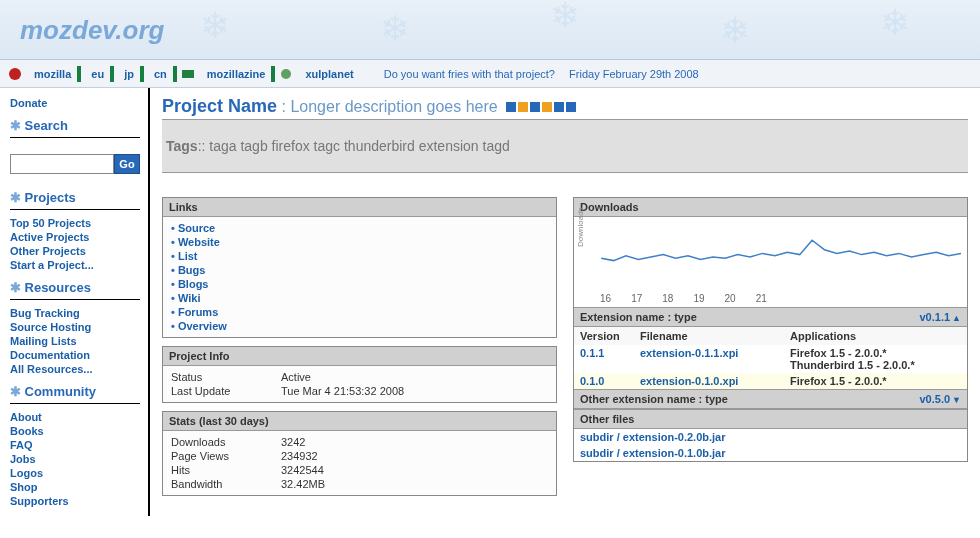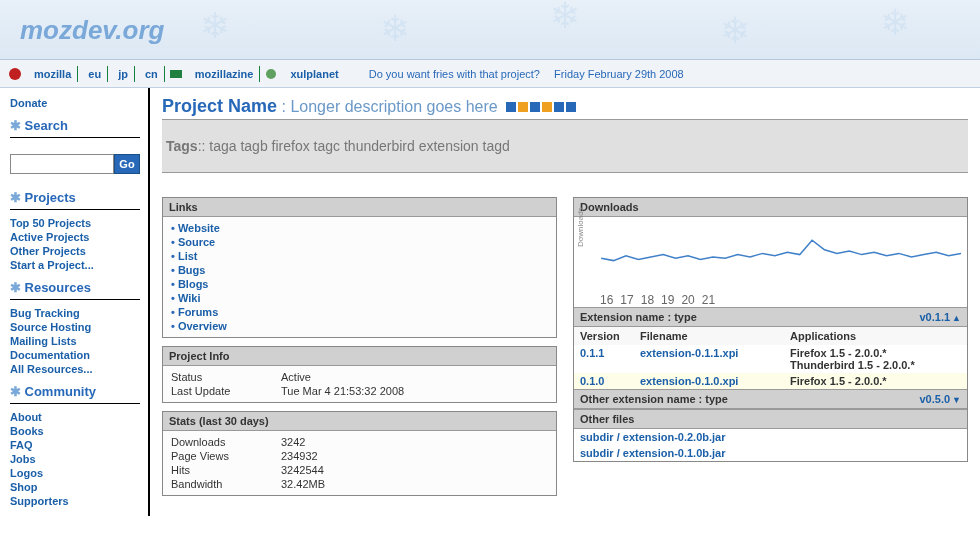--- a/index.html
+++ b/index.html
@@ -3,21 +3,21 @@
 <meta charset="utf-8">
 <style>
 *{box-sizing:border-box;margin:0;padding:0}
 body{font-family:Verdana,Arial,sans-serif;font-size:11px;background:#fff;color:#333;width:980px}
 a{color:#1a5fa8;text-decoration:none;font-weight:bold}
 .header{background:linear-gradient(to bottom,#e8f0f8 0%,#dce8f4 100%);height:60px;position:relative;border-bottom:1px solid #b8c8d8}
 .snowflake{position:absolute;color:#c8dcf0;font-size:36px;opacity:.5}
 .sf1{top:5px;left:200px}.sf2{top:8px;left:380px}.sf3{top:-5px;left:550px}.sf4{top:10px;left:720px}.sf5{top:2px;left:880px}
 .logo{position:absolute;top:15px;left:20px;font-size:26px;font-weight:bold;color:#7aa8d8;font-style:italic}
 .topnav{background:#f0f4f8;border-bottom:1px solid #c0d0e0;padding:5px 8px;display:flex;align-items:center;gap:4px;font-size:11px;min-height:28px}
-.topnav .navitem{color:#1a5fa8;padding:2px 6px;border-right:1px solid #15803d}
+.topnav .navitem{color:#1a5fa8;padding:2px 6px;border-right:4px solid #15803d}
 .topnav .navitem:last-of-type{border-right:none}
 .topnav .icon{width:14px;height:14px;display:inline-block;vertical-align:middle;margin-right:2px}
 .promo{margin-left:20px;color:#2868b8}
 .date{color:#2868b8}
 .container{display:flex}
 .sidebar{width:150px;padding:8px 8px 8px 10px;border-right:2px solid #000}
 .sidebar h3{color:#2868b8;font-size:13px;margin:8px 0 6px 0;padding-bottom:4px;border-bottom:1px solid #000}
 .sidebar h3::before{content:"✱ ";color:#7aa8d8}
 .sidebar a{display:block;font-size:11px;padding:1px 0;color:#1a5fa8}
 .searchrow{display:flex;margin:16px 0}
@@ -35,21 +35,21 @@
 .panel-h{background:#d0d0d0;font-weight:bold;padding:3px 6px;border-bottom:1px solid #999;font-size:11px}
 .panel-b{padding:4px 8px;background:#fcfcfc}
 .panel-b ul{list-style:none}
 .panel-b li{padding:1px 0}
 .panel-b li::before{content:"• ";color:#2868b8;font-weight:bold}
 .kvrow{display:flex;padding:1px 0}
 .kvrow .k{width:110px}
 .chartbox{height:90px;padding:6px;position:relative;background:#fff}
 .chartbox .ylab{position:absolute;left:2px;top:30px;transform:rotate(-90deg);transform-origin:left top;font-size:8px;color:#888}
 .chartbox svg{width:100%;height:68px}
-.xticks{display:flex;gap:7px;font-size:12px;color:#666;padding-left:20px}
+.xticks{display:flex;gap:20px;font-size:10px;color:#666;padding-left:20px}
 .extrow{background:#d0d0d0;padding:3px 6px;display:flex;border-top:1px solid #999;border-bottom:1px solid #999;font-size:11px}
 .extname{flex:1;font-weight:bold}
 .extver{color:#1a5fa8;font-weight:bold}
 .arrow{font-size:9px;margin-left:2px}
 .filehdr{display:flex;padding:3px 6px;font-weight:bold;background:#f8f8f8;font-size:11px}
 .filehdr .c1{width:60px}.filehdr .c2{width:150px}.filehdr .c3{flex:1}
 .filerow{display:flex;padding:2px 6px;font-size:11px}
 .filerow:nth-child(even){background:#fdfde8}
 .filerow .c1{width:60px}.filerow .c2{width:150px}.filerow .c3{flex:1;color:#333;font-weight:bold}
 .otherfile{padding:2px 6px;font-size:11px}
@@ -124,22 +124,22 @@
     <div class="tags">
       <b>Tags</b><span>:: taga tagb firefox tagc thunderbird extension tagd</span>
     </div>
 
     <div class="cols">
       <div class="col">
         <div class="panel">
           <div class="panel-h">Links</div>
           <div class="panel-b">
               <ul id="links-list">
+                <li><a href="#">Source</a></li>
                 <li><a href="#">Website</a></li>
-                <li><a href="#">Source</a></li>
                 <li><a href="#">List</a></li>
                 <li><a href="#">Bugs</a></li>
                 <li><a href="#">Blogs</a></li>
                 <li><a href="#">Wiki</a></li>
                 <li><a href="#">Forums</a></li>
                 <li><a href="#">Overview</a></li>
               </ul>
             </div>
         </div>
         <div class="panel">

